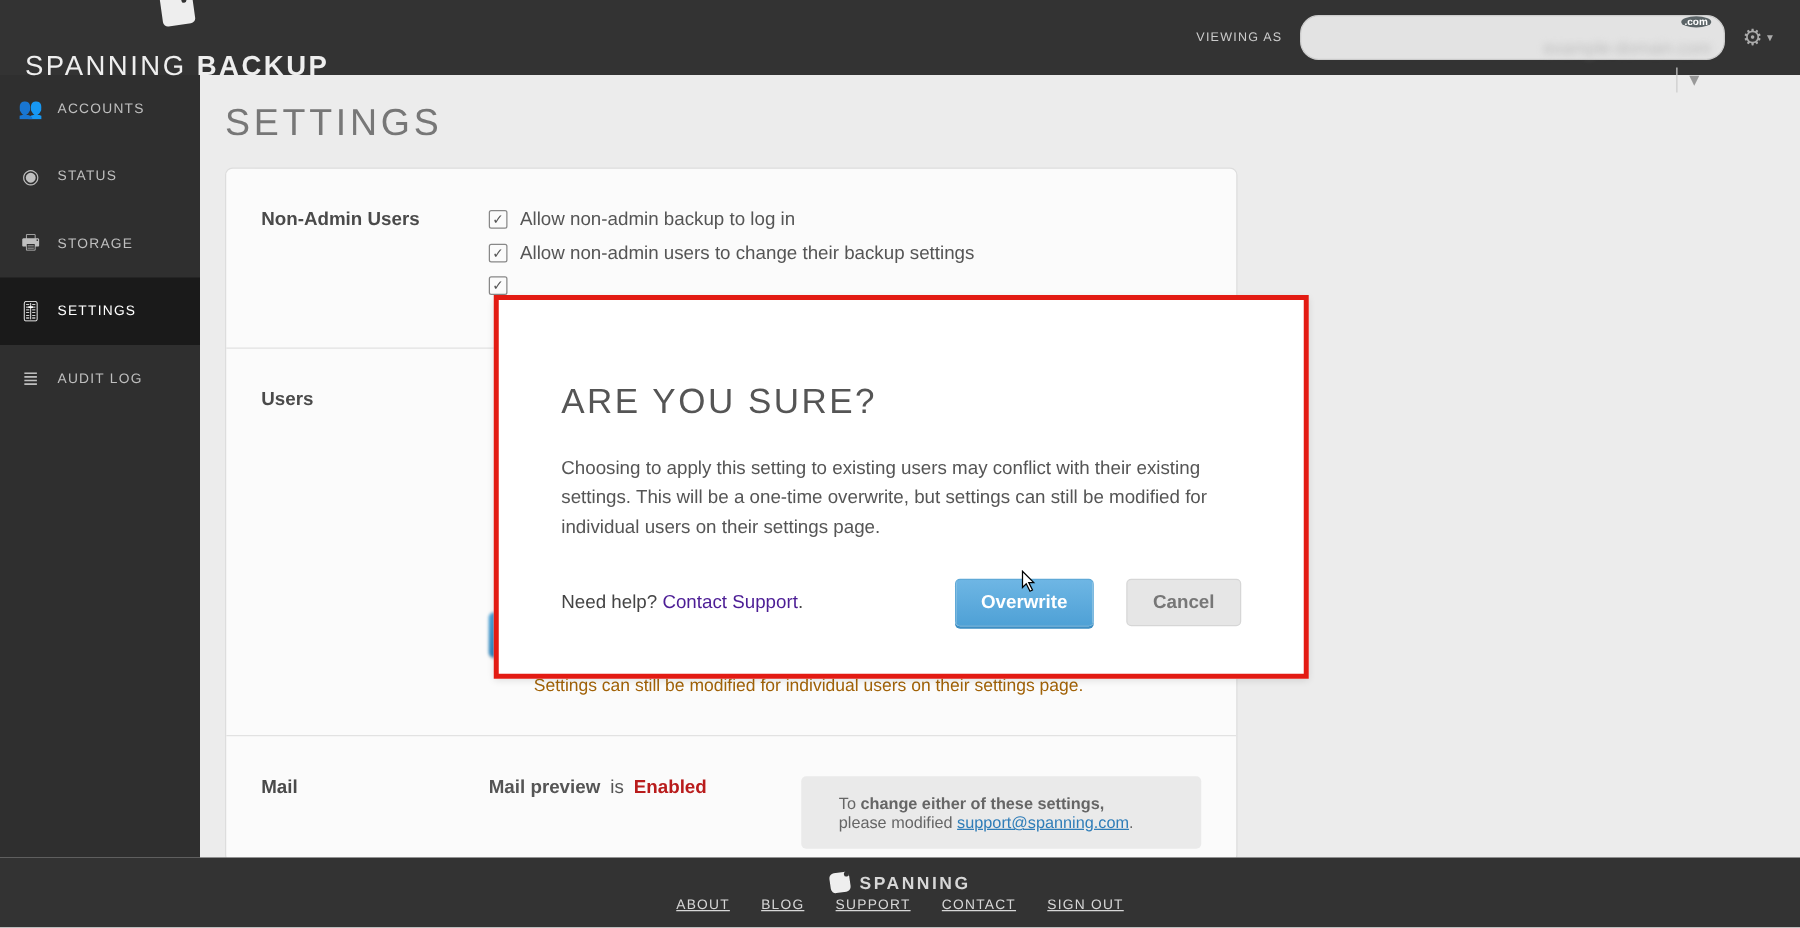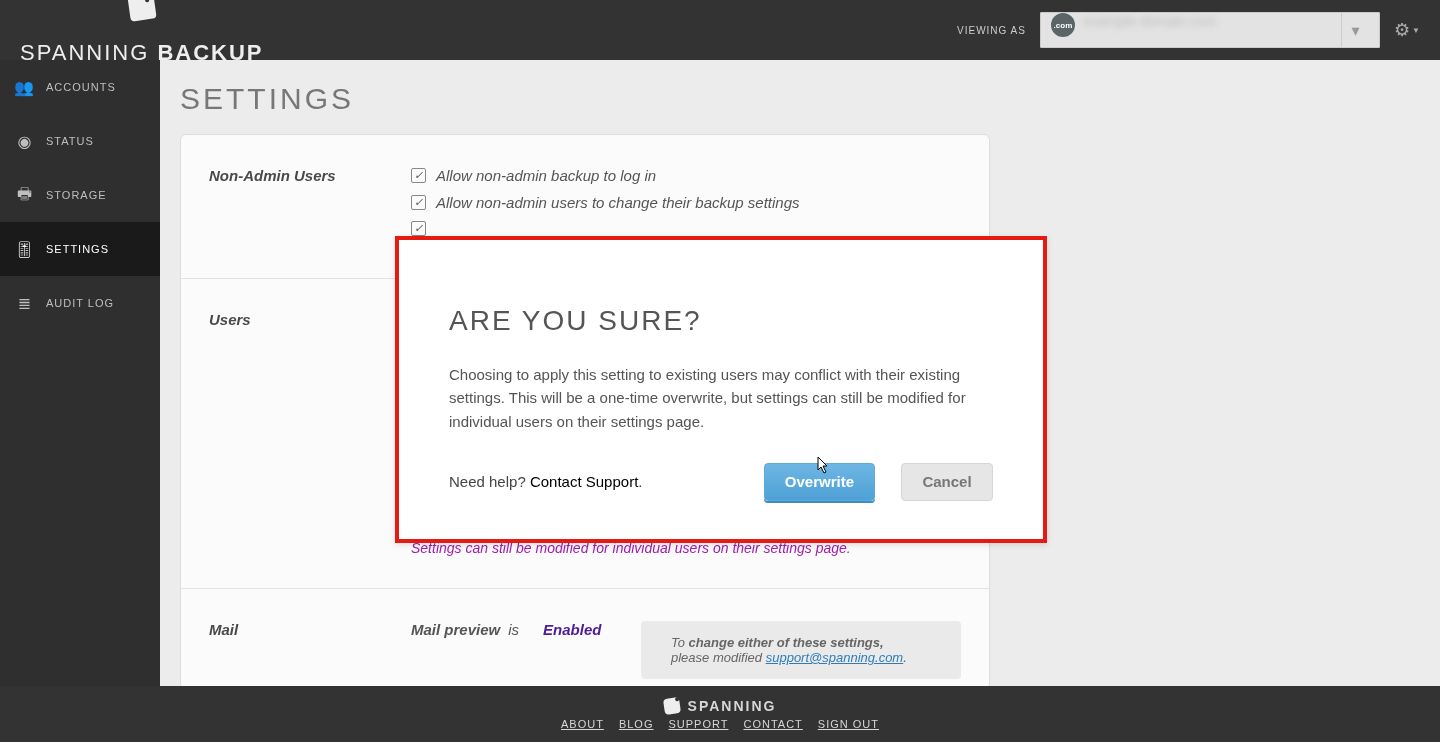--- a/index.html
+++ b/index.html
@@ -46,25 +46,26 @@
     margin-left: auto;
     display: flex;
     align-items: center;
     gap: 14px;
   }
   .viewing-as { font-size: 10px; letter-spacing: 1px; color: #ccc; }
   .domain-dropdown {
     width: 340px; height: 36px;
     background: #e3e3e3;
     border: 1px solid #ccc;
-    border-radius: 1px;
-    display: flex; align-items: flex-start;
+    border-radius: 15px;
+    display: flex; align-items: flex-end;
     padding: 0 10px;
     gap: 8px;
     position: relative;
+    flex-direction: column;
   }
   .domain-badge {
     width: 24px; height: 24px; border-radius: 50%;
     background: #5b6467; color: #fff;
     display:flex; align-items:center; justify-content:center;
     font-size: 8px; font-weight:700;
   }
   .domain-text { color:#bdbdbd; filter: blur(3px); font-size:14px; }
   .domain-caret {
     margin-left:auto;
@@ -111,22 +112,21 @@
     background:#fbfbfb;
     border:1px solid #ddd;
     border-radius:6px;
     width: 810px;
     padding: 0;
   }
   .section {
     display:flex;
     padding: 32px 28px;
     border-bottom:1px solid #e2e2e2;
-    gap: 32px;
-    font-style: italic;
+    gap: 12px;
   }
   .section:last-child{ border-bottom:none; padding-bottom:10px;}
   .section-label {
     width: 170px;
     font-weight:700; color:#4a4a4a; font-size:15px;
   }
   .section-body { flex:1; color:#555; font-size:15px; }
   .check-row { display:flex; align-items:center; gap:10px; margin-bottom:10px; color:#555;}
   .chk {
     width:15px; height:15px; border:1.5px solid #888; border-radius:2px;
@@ -135,23 +135,23 @@
   }
   .apply-btn {
     display:inline-block;
     background: linear-gradient(#4aa3d9,#2f84bb);
     color:#fff; font-weight:600;
     padding:10px 18px; border-radius:4px;
     font-size:14px;
     box-shadow: 0 1px 0 rgba(0,0,0,.2);
     filter: blur(1.3px);
   }
-  .note { margin-top:14px; color:#a21caf; font-size:14px; }
+  .note { margin-top:14px; color:#a16207; font-size:14px;margin-left:36px; }
   .mail-row{ display:flex; gap:8px; align-items:center;justify-content:flex-end;}
-  .enabled{ color:#4c1d95; font-weight:700;margin-left:16px;}
+  .enabled{ color:#b91c1c; font-weight:700;}
   .info-box{
     background:#eaeaea; border-radius:4px;
     padding:14px 30px; font-size:13px; color:#666;
     width:320px; margin-left:auto;
   }
   .info-box a{ color:#2f7db8; text-decoration:underline;}
   .section-body-row{ display:flex; align-items:flex-start; gap:20px;}
 
   
   .modal {
@@ -169,21 +169,21 @@
     color:#555; margin-bottom:26px;margin-top:25px;
   }
   .modal-body{
     font-size:15px; color:#555; line-height:1.55; margin-bottom:30px;
     max-width: 520px;
   }
   .modal-footer{
     display:flex; align-items:center;
   }
   .help-text{ font-size:15px; color:#444;}
-  .help-text a{ color:#000000; text-decoration:none;}
+  .help-text a{ color:#4c1d95; text-decoration:none;}
   .modal-actions{ margin-left:auto; display:flex; gap:26px; align-items:center;}
   .btn{
     display:inline-flex; align-items:center; justify-content:center;
     height:38px; padding:0 20px; border-radius:4px;
     font-size:15px; font-weight:700; cursor:pointer;
     min-width: 92px;
   }
   .btn-primary{
     background: linear-gradient(#6eb6e4,#4fa1d6);
     color:#fff; border:1px solid #5fa9d7;
@@ -203,21 +203,21 @@
     position:absolute; left:0; right:0; bottom:0; height:56px;
     background:#333; color:#d7d7d7;
     display:flex; flex-direction:column; align-items:center; justify-content:center;
     gap:4px;
   }
   .footer-logo{
     display:flex; align-items:center; gap:8px;
     font-size:14px; letter-spacing:2px; font-weight:600;
   }
   .footer-logo .logo-icon{ width:16px; height:16px; transform:rotate(-8deg);}
-  .footer-links{ display:flex; gap:15px; font-size:11px; letter-spacing:1px;}
+  .footer-links{ display:flex; gap:25px; font-size:11px; letter-spacing:1px;}
   .footer-links span{ text-decoration:underline; cursor:pointer;}
 </style>
 </head>
 <body>
 
 <div class="header">
   <div class="logo">
     <div class="logo-icon"></div>
     <div class="logo-text">
       <span>SPANNING</span>

